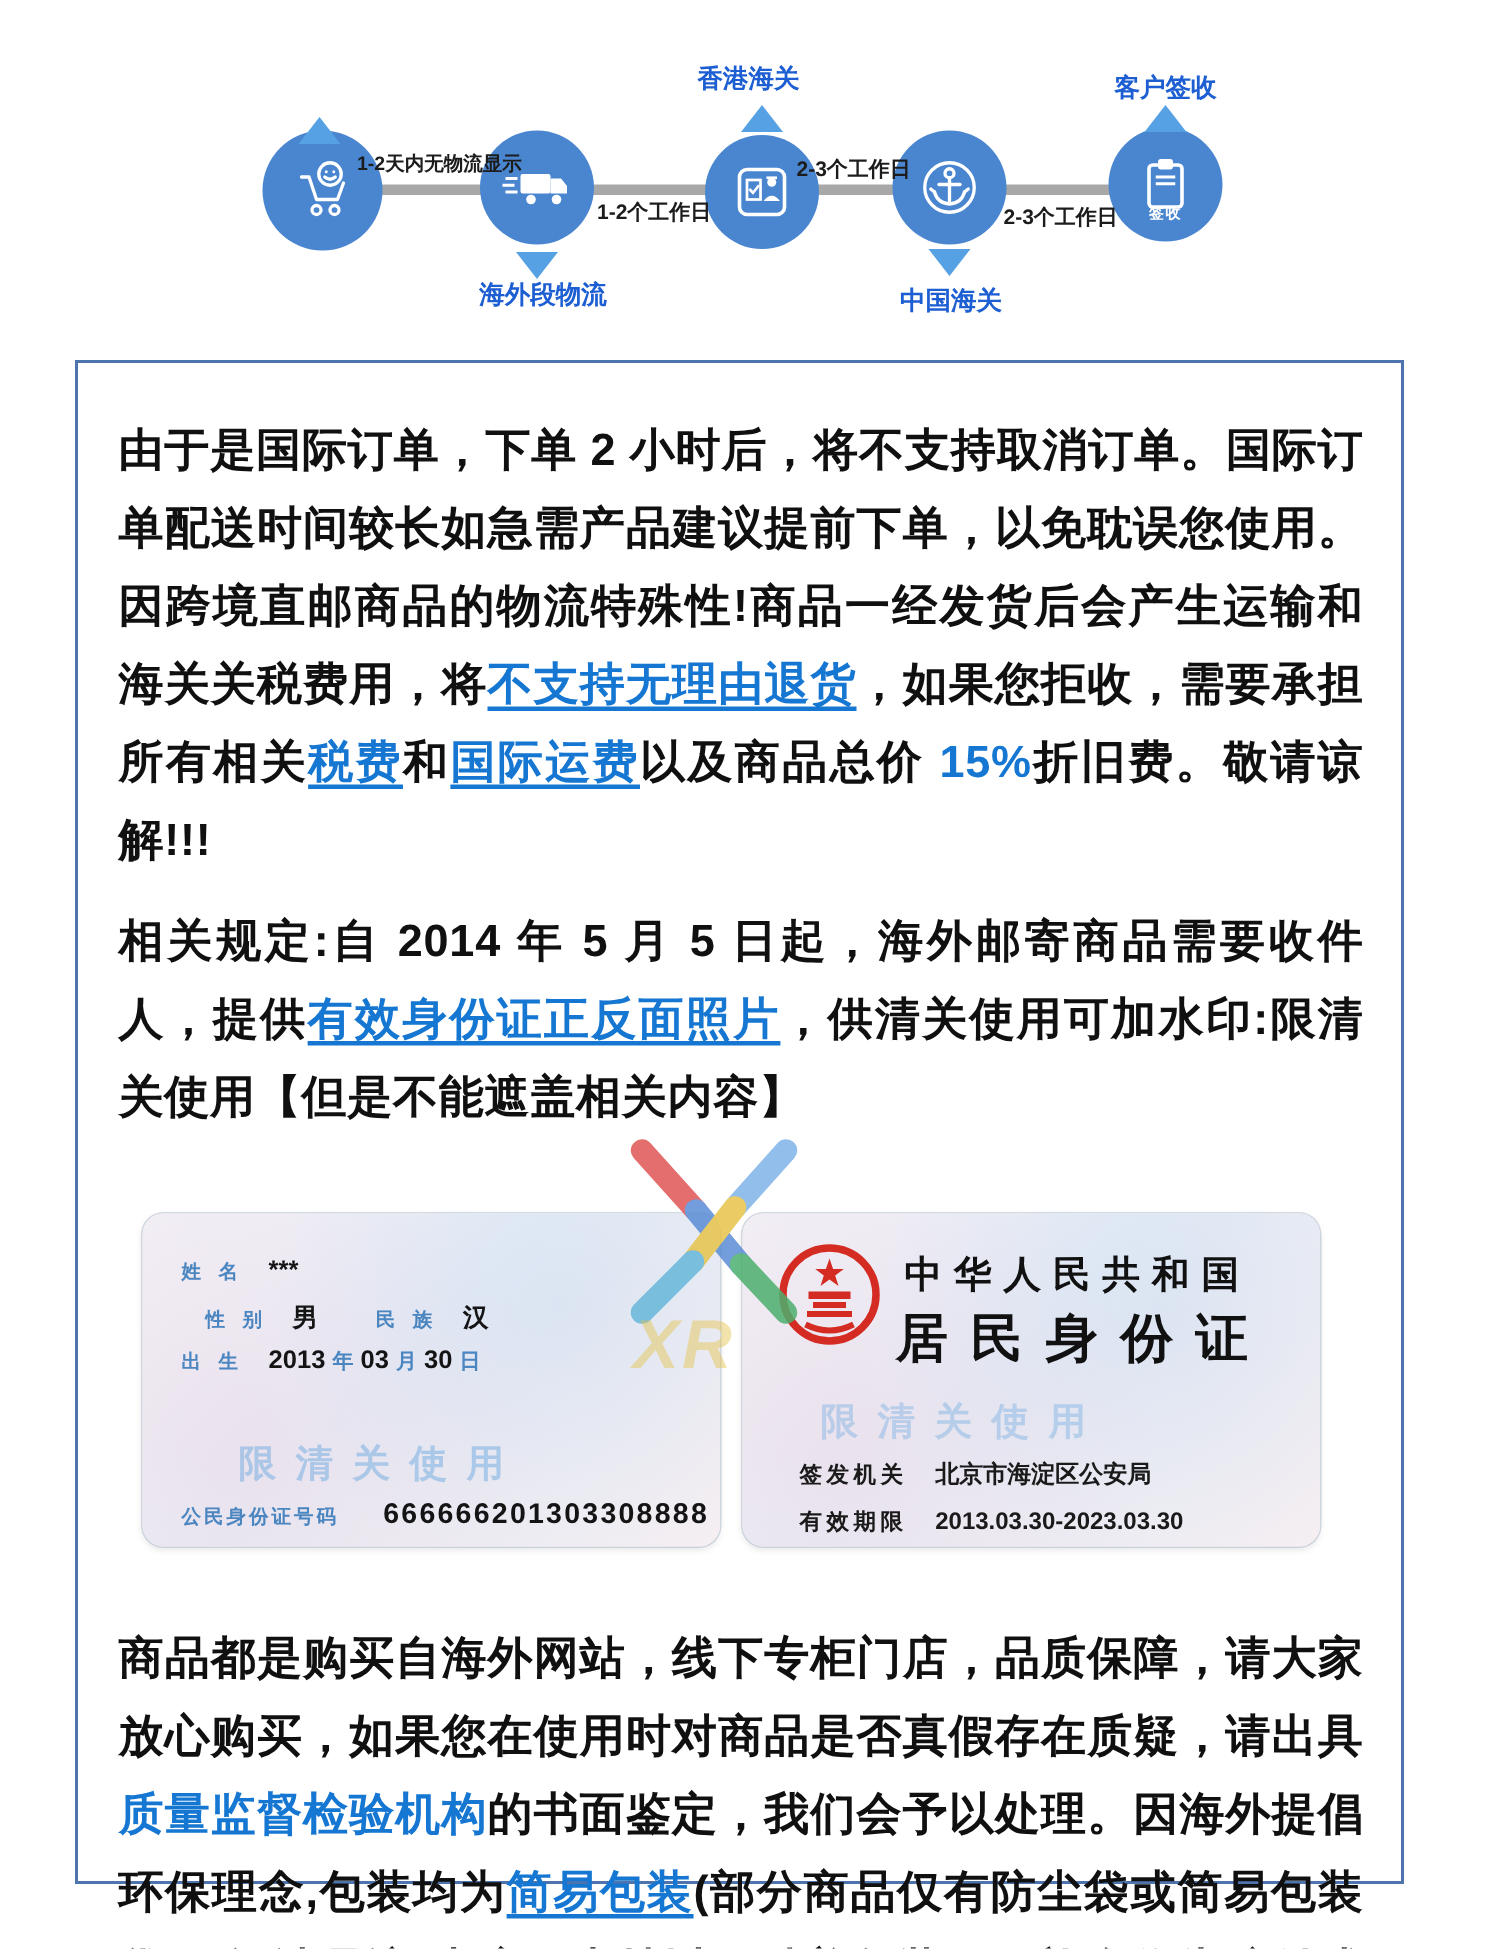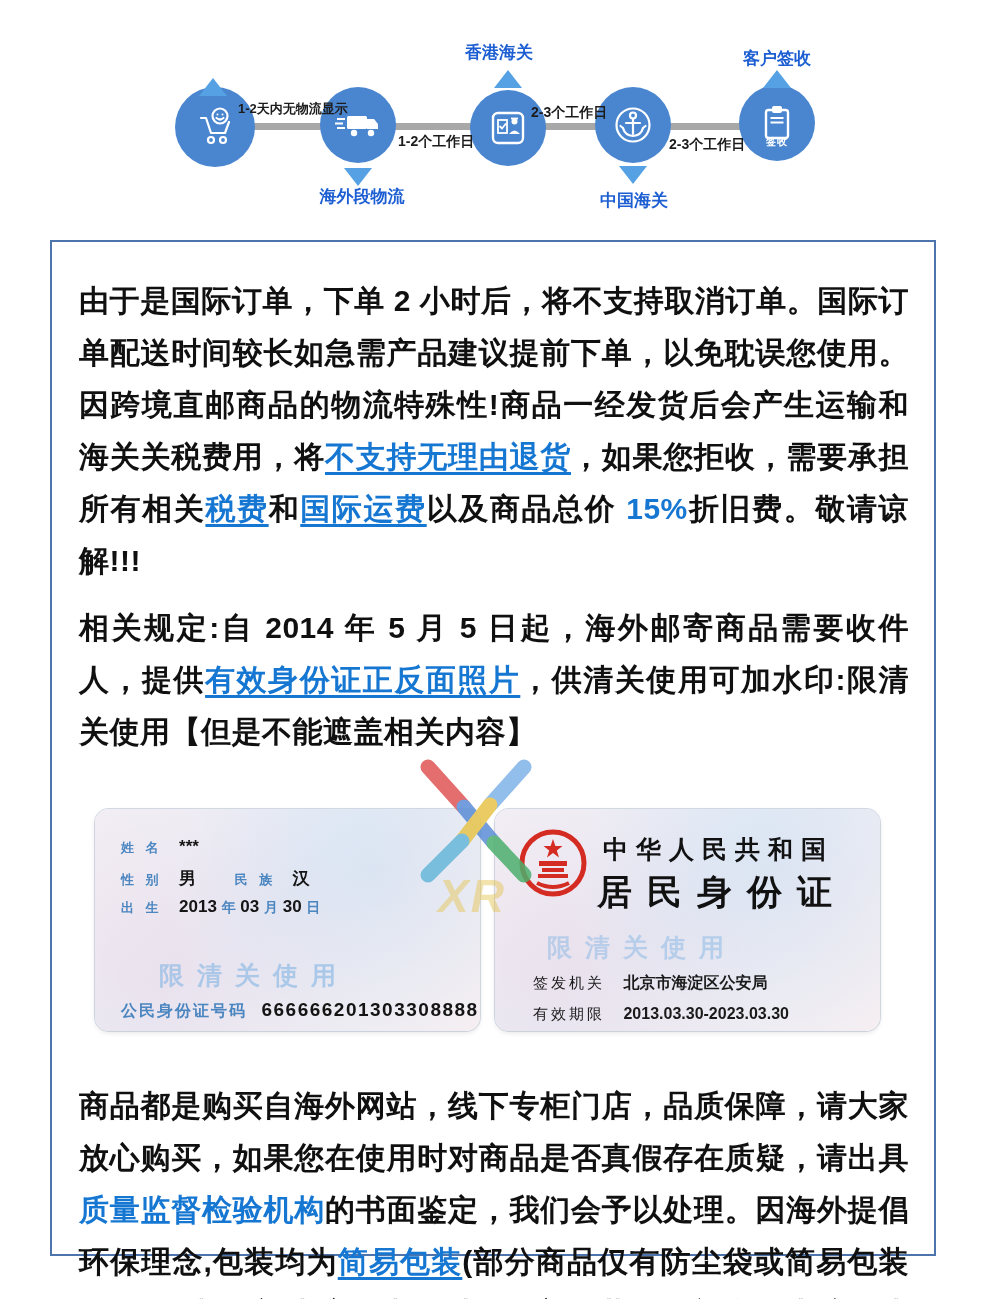--- a/index.html
+++ b/index.html
@@ -52,38 +52,38 @@
       radial-gradient(circle at 72% 28%, rgba(178,200,232,.28), transparent 60%),
       radial-gradient(circle at 18% 72%, rgba(232,190,212,.28), transparent 60%),
       linear-gradient(135deg,#f3f0f6 0%,#e9eff7 45%,#f6eff2 100%);
     box-shadow:0 0 0 1px rgba(175,188,205,.55), 0 2px 5px rgba(0,0,0,.10);}
   .card-front{left:31px;top:36px;}
   .card-back{left:431px;top:36px;}
   .cfrow,.cbrow{position:absolute;white-space:nowrap;}
   .cl{color:var(--card_label);font-size:13px;letter-spacing:4px;font-weight:700;margin-right:12px;}
   .run-cl{color:var(--card_label);font-size:14px;font-weight:700;}
   .cv{color:#141414;font-size:17px;font-weight:700;}
-  .cf-name{left:26px;top:28px;} .cf-sex{left:26px;top:58px;text-align:right;} .cf-birth{left:26px;top:88px;}
+  .cf-name{left:26px;top:28px;} .cf-sex{left:42px;top:58px;text-align:right;} .cf-birth{left:26px;top:88px;}
   .cf-addr{left:26px;top:118px;} .cf-addr .cv{display:inline-block;vertical-align:top;white-space:pre-line;font-size:16px;line-height:22px;}
   .cf-wm{left:64px;top:150px;} .cf-id{left:26px;top:190px;}
-  .cf-id .cl{font-size:16px;letter-spacing:2px;margin-right:10px;}
+  .cf-id .cl{font-size:13px;letter-spacing:2px;margin-right:25px;}
   .cf-id .cv{font-size:19px;letter-spacing:1.5px;}
   .cardwm{color:var(--wm_blue);font-size:25px;font-weight:700;letter-spacing:13px;}
   .cb-emblem{left:16px;top:14px;}
   .cb-country{left:108px;top:24px;font-family:"Liberation Serif",serif;font-size:25px;font-weight:700;letter-spacing:8px;color:#111;}
   .cb-title{left:102px;top:60px;font-family:"Liberation Serif",serif;font-size:35px;font-weight:700;letter-spacing:15px;color:#111;}
   .cb-wm{left:52px;top:122px;opacity:.8;}
   .cb-issuer{left:38px;top:164px;} .cb-validity{left:38px;top:196px;}
-  .cbl{font-size:15px;font-weight:400;letter-spacing:3px;color:#1a1a1a;margin-right:14px;}
+  .cbl{font-size:15px;font-weight:700;letter-spacing:3px;color:#1a1a1a;margin-right:14px;}
   .cbv{font-size:16px;font-weight:700;color:#1a1a1a;}
 
   
   .wm-x{position:absolute;left:352px;top:-18px;z-index:2;opacity:.85;pointer-events:none;}
   .wm-xr{position:absolute;left:358px;top:96px;z-index:2;opacity:.45;pointer-events:none;
-    color:var(--xr_yellow);font-size:46px;font-weight:900;font-style:italic;letter-spacing:2px;margin-left:16px;}
+    color:var(--xr_yellow);font-size:46px;font-weight:900;font-style:italic;letter-spacing:2px;}
 </style>
 </head>
 <body>
 
 <div class="diagram">
   <div class="track"></div>
 
   <div class="node n1">
     <svg width="48" height="48" viewBox="0 0 48 48">
       <g fill="none" stroke="#fff" stroke-width="2.2" stroke-linecap="round" stroke-linejoin="round">

